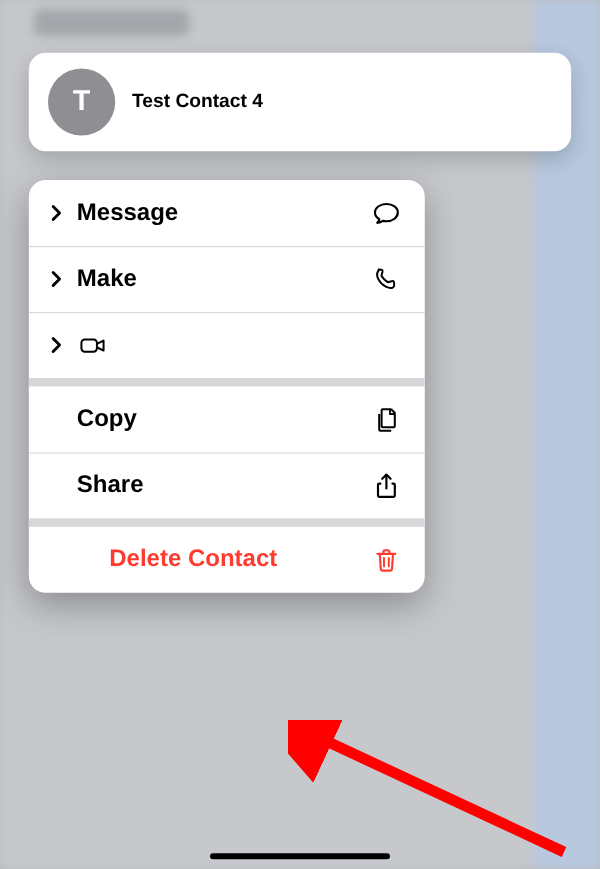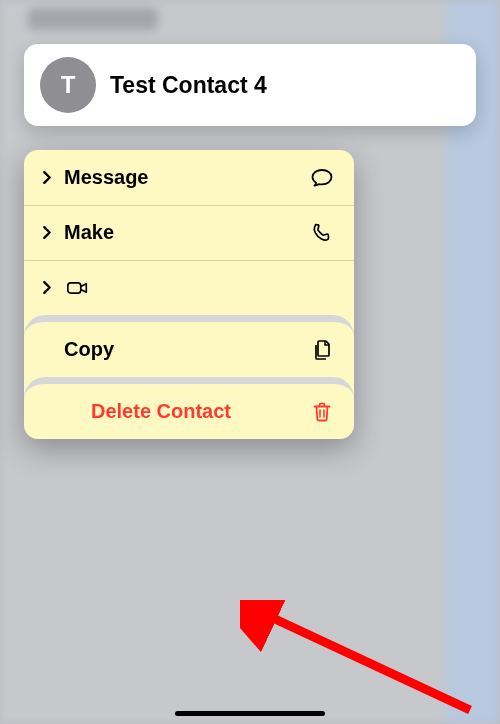--- a/index.html
+++ b/index.html
@@ -41,38 +41,37 @@
     width: 56px; height: 56px;
     border-radius: 50%;
     background: #8e8e93;
     color: #fff;
     display: flex; align-items: center; justify-content: center;
     font-size: 24px; font-weight: 600;
     margin-right: 14px;
     flex: 0 0 auto;
   }
   .contact-name {
-    font-size: 23px;
+    font-size: 16px;
     font-weight: 700;
     color: #000;
   }
 
   .menu {
     position: absolute;
     top: 150px;
     left: 24px;
     width: 330px;
-    background: #fef9c3;
+    background: #ffffff;
     border-radius: 14px;
     box-shadow: 0 10px 30px rgba(0,0,0,0.30);
     overflow: hidden;
   }
   .menu-section + .menu-section {
     border-top: 7px solid #d7d7d9;
-    border-radius: 21px;
   }
   .menu-item {
     display: flex;
     align-items: center;
     height: 55px;
     padding: 0 18px 0 18px;
     font-size: 20px;
     font-weight: 600;
     color: #000;
     cursor: pointer;
@@ -199,20 +198,31 @@
       <span class="label">Copy</span>
       <span class="action-icon">
         <svg viewBox="0 0 24 24" fill="none">
           <path d="M9 3h6.5a1 1 0 0 1 .7.3l2.5 2.5a1 1 0 0 1 .3.7V17a1 1 0 0 1-1 1H9a1 1 0 0 1-1-1V4a1 1 0 0 1 1-1Z" stroke="#000" stroke-width="1.7"></path>
           <path d="M6 7v13a1 1 0 0 0 1 1h9" stroke="#000" stroke-width="1.7"></path>
           <path d="M15 3v4h4" stroke="#000" stroke-width="1.5"></path>
         </svg>
       </span>
     </div>
 
+    <div class="menu-item">
+      <span class="spacer22"></span>
+      <span class="label">Share</span>
+      <span class="action-icon">
+        <svg viewBox="0 0 24 24" fill="none">
+          <path d="M12 3v11" stroke="#000" stroke-width="1.8" stroke-linecap="round"></path>
+          <path d="M8.5 6 12 2.5 15.5 6" stroke="#000" stroke-width="1.8" stroke-linecap="round" stroke-linejoin="round"></path>
+          <path d="M7 10H6a1 1 0 0 0-1 1v9a1 1 0 0 0 1 1h12a1 1 0 0 0 1-1v-9a1 1 0 0 0-1-1h-1" stroke="#000" stroke-width="1.8" stroke-linecap="round"></path>
+        </svg>
+      </span>
+    </div>
   </div>
 
 
   <div class="menu-section">
     <div class="menu-item destructive">
       <span class="spacer22"></span>
       <span class="label">Delete Contact</span>
       <span class="action-icon">
         <svg viewBox="0 0 24 24" fill="none">
           <path d="M4.5 6.5h15" stroke="#ff3b30" stroke-width="1.8" stroke-linecap="round"></path>

